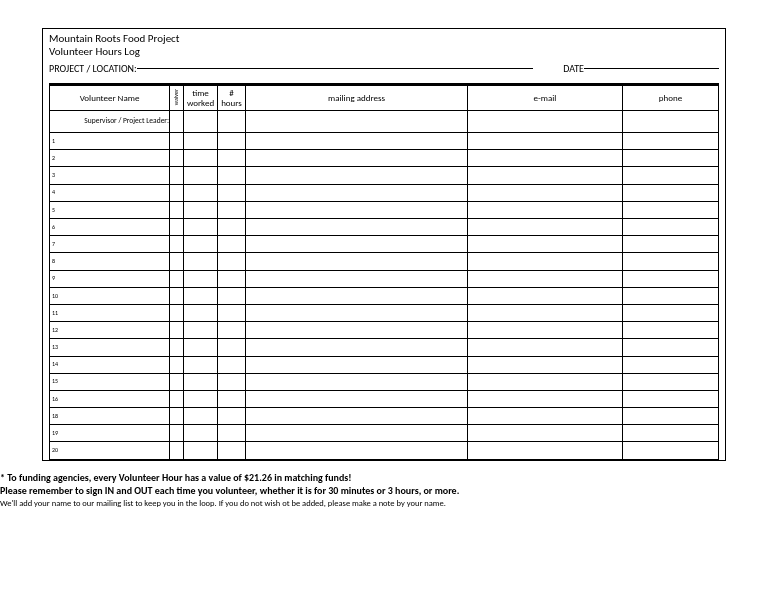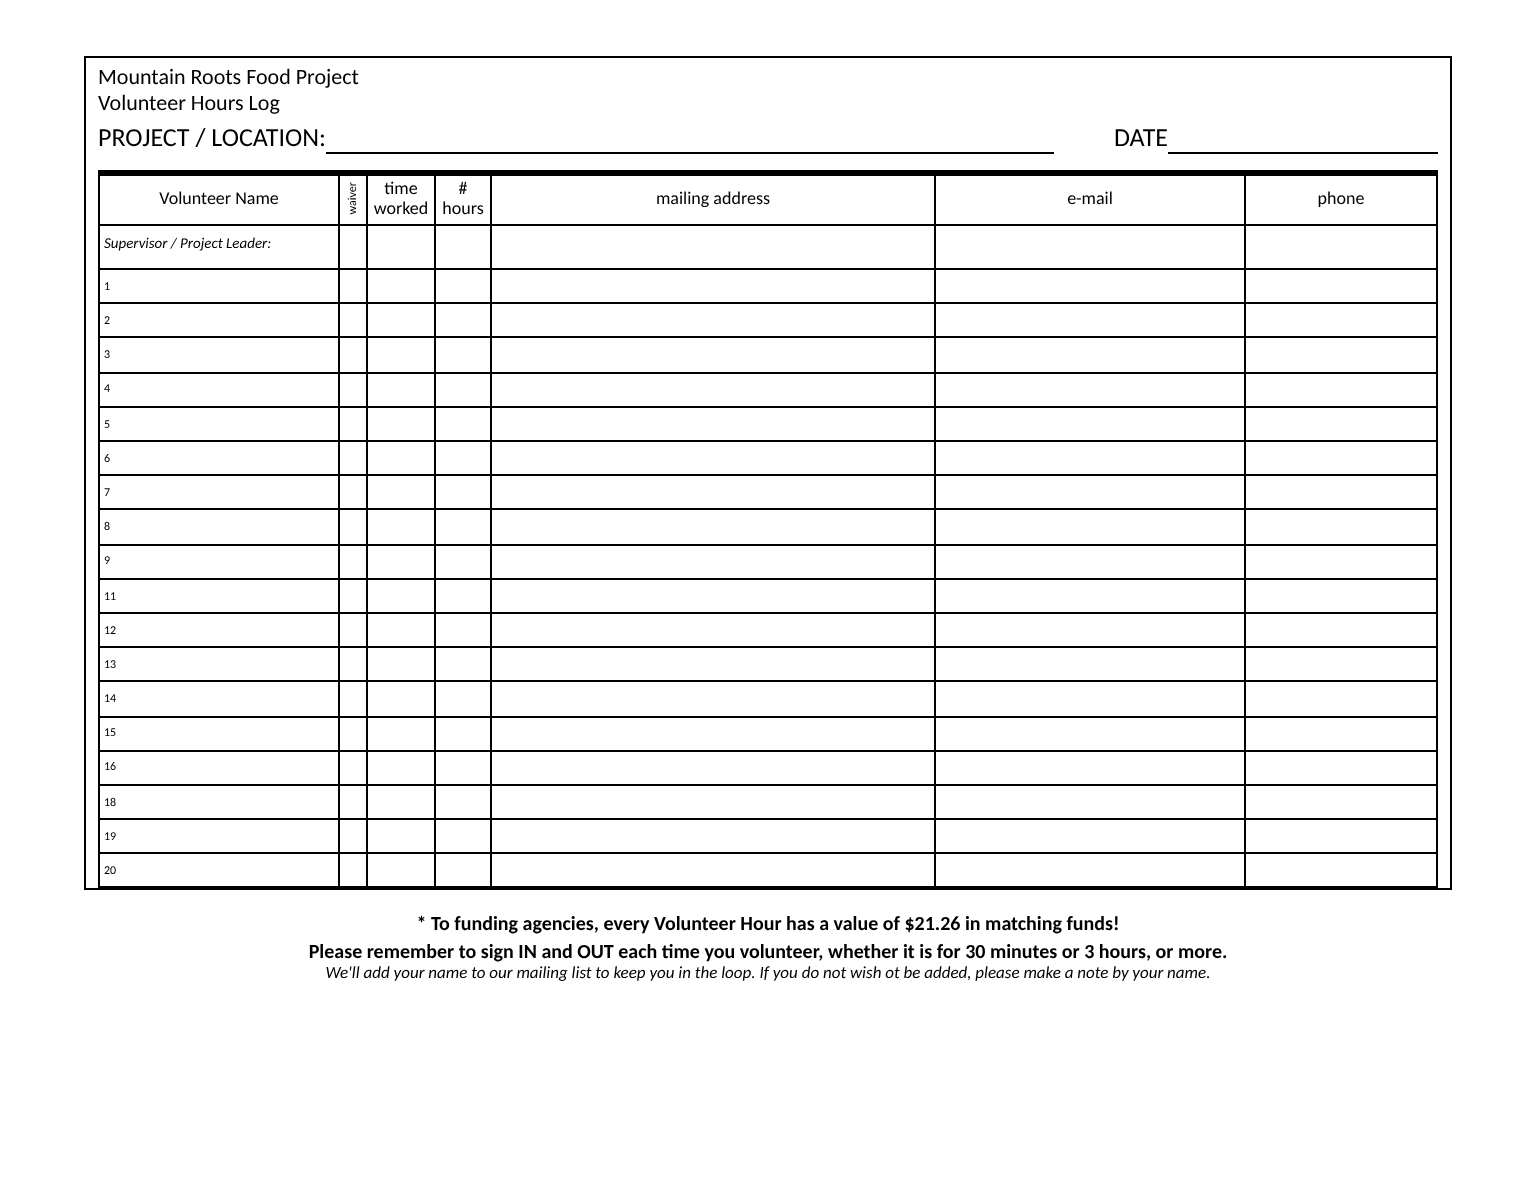--- a/index.html
+++ b/index.html
@@ -18,23 +18,23 @@
     padding: 4px 6px 0 6px;
   }
   .title-block {
     text-align: left;
     font-size: 11px;
     line-height: 1.15;
     padding-bottom: 2px;
   }
   .fields-row {
     display: flex;
-    font-size: 13px;
+    font-size: 10px;
     padding: 2px 0 8px 0;
-    align-items: flex-end;
+    align-items: center;
   }
   .field-label { white-space: nowrap; }
   .field-line {
     border-bottom: 1px solid #000;
     display: inline-block;
   }
   .loc-line { flex: 1 1 auto; margin-right: 30px; }
   .date-line { width: 135px; }
   table {
     border-collapse: collapse;
@@ -65,39 +65,38 @@
   col.c-email  { width: 155px; }
   col.c-phone  { width: 96px; }
   .vlabel {
     writing-mode: vertical-rl;
     transform: rotate(180deg);
     font-size: 6px;
     display: inline-block;
   }
   tbody td { height: 17.2px; }
   tr.sup td:first-child {
-    text-align: left;
-    font-style: italic;
+    text-align: right;
     font-size: 7.5px;
     padding-left: 2px;
     height: 22px;
   }
   tbody td:first-child {
     text-align: left;
     font-size: 6px;
     padding-left: 2px;
   }
   .footer {
-    text-align: center;
+    text-align: left;
     margin-top: 10px;
     font-size: 10px;
     line-height: 1.35;
   }
   .footer .bold { font-weight: bold; }
-  .footer .small { font-size: 8.5px; font-style: italic; }
+  .footer .small { font-size: 8.5px; }
 </style>
 </head>
 <body>
 
 <div class="sheet">
   <div class="title-block">
     <div>Mountain Roots Food Project</div>
     <div>Volunteer Hours Log</div>
   </div>
   <div class="fields-row">
@@ -213,20 +212,29 @@
         <tr>
           <td>9</td>
           <td></td>
           <td></td>
           <td></td>
           <td></td>
           <td></td>
           <td></td>
         </tr>
         <tr>
+          <td>10</td>
+          <td></td>
+          <td></td>
+          <td></td>
+          <td></td>
+          <td></td>
+          <td></td>
+        </tr>
+        <tr>
           <td>11</td>
           <td></td>
           <td></td>
           <td></td>
           <td></td>
           <td></td>
           <td></td>
         </tr>
         <tr>
           <td>12</td>

